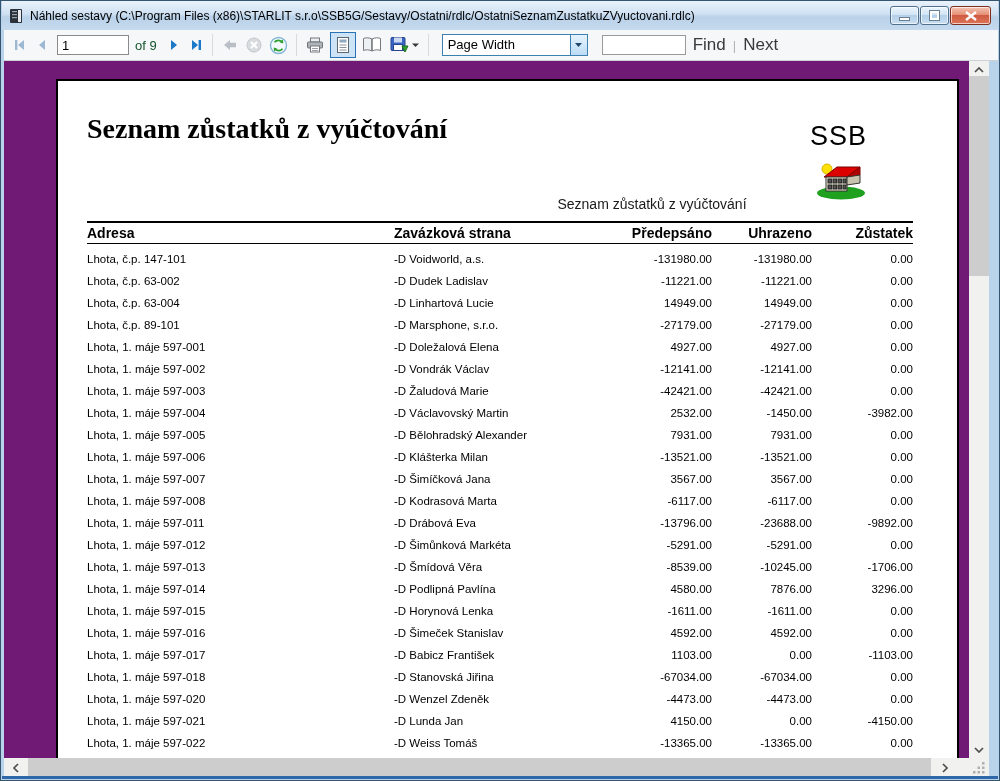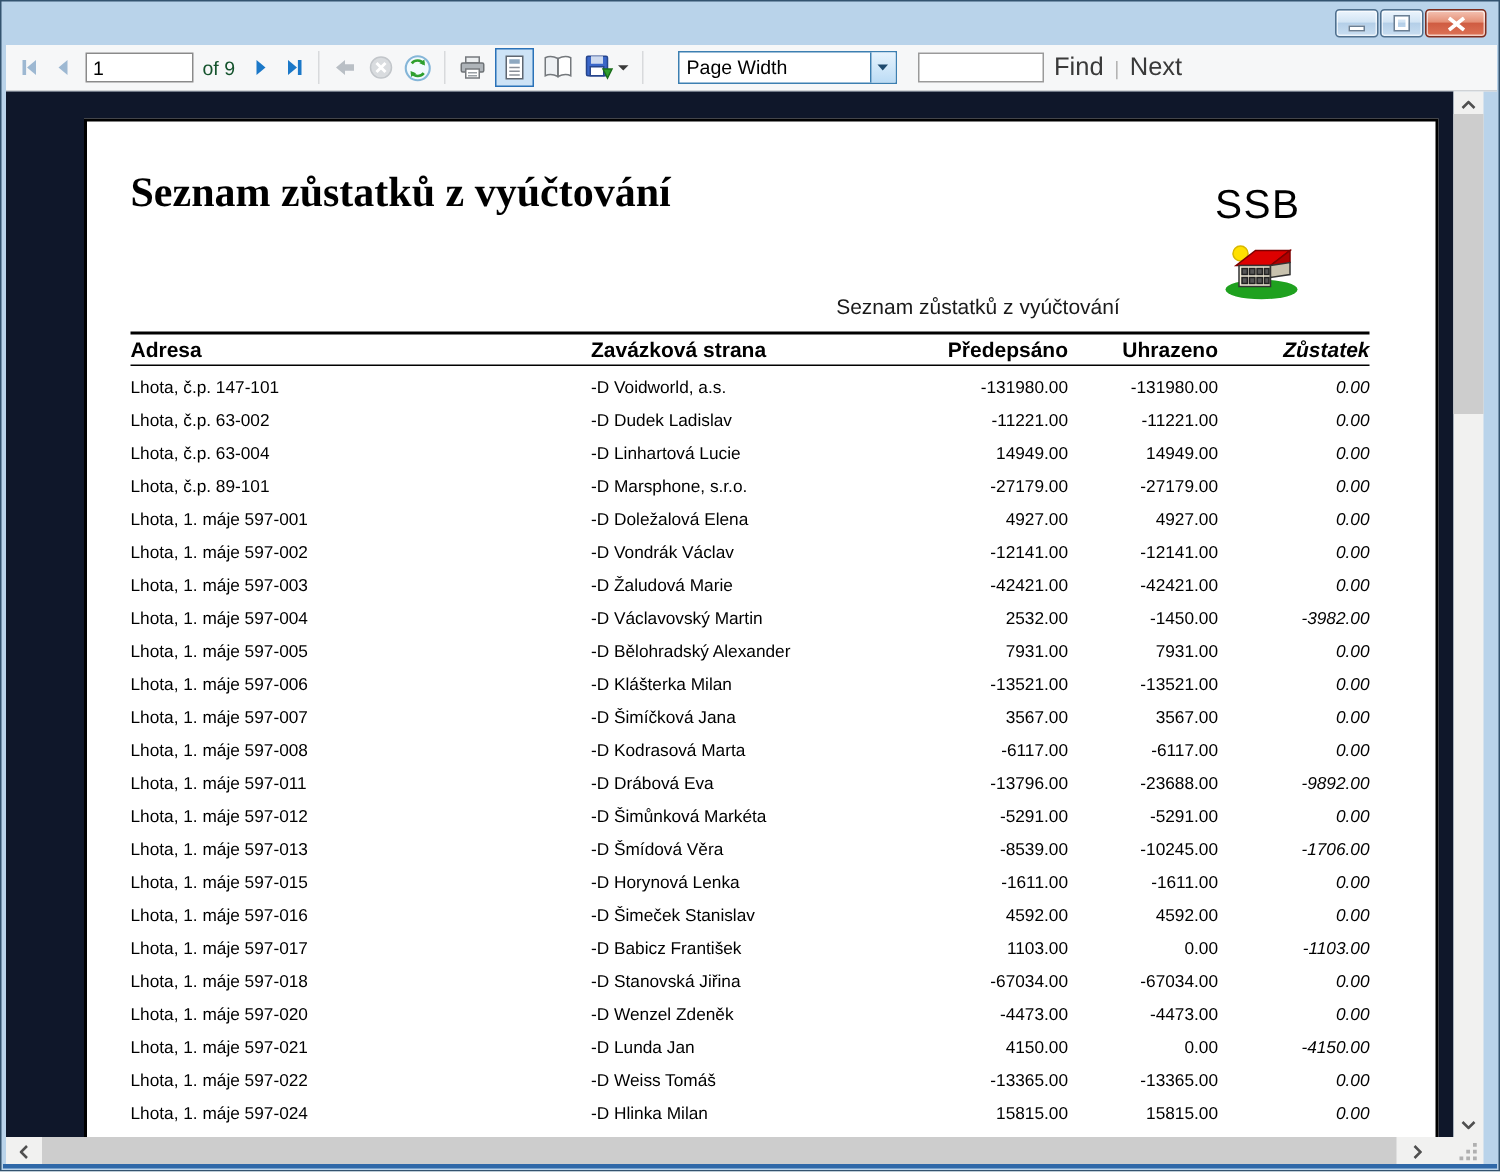--- a/index.html
+++ b/index.html
@@ -42,35 +42,35 @@
     font-size:13px; font-family:"Liberation Sans",sans-serif; padding:0 4px; margin:0 4px;
   }
   .of-label { font-size:13px; color:#14532d; margin:0 6px 0 2px; white-space:nowrap; }
   .sep { width:1px; height:22px; background:#d8dadc; margin:0 5px; flex:0 0 auto; }
   .sel-box {
     width:26px; height:26px; border:1px solid #2a72b8; background:#cde3f6;
     display:flex; align-items:center; justify-content:center; margin:0 2px;
   }
   .combo {
     width:146px; height:22px; border:1px solid #3c7fb1; background:#fff;
-    display:flex; margin-left:18px; flex:0 0 auto;
+    display:flex; margin-left:8px; flex:0 0 auto;
   }
   .combo-text { flex:1; font-size:13px; line-height:20px; padding-left:5px; color:#000; white-space:nowrap; overflow:hidden; }
   .combo-btn { width:17px; border-left:1px solid #3c7fb1;
     background:linear-gradient(#e6f3fd,#bcdcf5); display:flex; align-items:center; justify-content:center; }
   .find-input {
     width:84px; height:20px; border:1px solid #9a9a9a; background:#fff;
     font-size:13px; padding:0 4px; margin-left:14px; flex:0 0 auto;
   }
   .link-label { font-size:17px; color:#3a3a3a; margin:0 7px; cursor:default; white-space:nowrap; }
   .link-sep { color:#b4b4b4; font-size:13px; }
   
   .content {
     position:absolute; left:3px; top:60px; width:965px; height:697px;
-    background:#0f172a; overflow:hidden;
+    background:#701a75; overflow:hidden;
   }
   .page {
     position:absolute; left:52px; top:18px; width:903px; height:760px;
     background:#fff; border:2px solid #000;
   }
   .r-title {
     position:absolute; left:29px; top:32px;
     font-family:"Liberation Serif", serif; font-weight:bold; font-size:28px; color:#000;
     white-space:nowrap;
   }
@@ -92,38 +92,48 @@
     border-top:2px solid #000; border-bottom:1px solid #000;
   }
   .thead .c { font-weight:bold; font-size:14px; line-height:20px; }
   .rows { position:absolute; left:29px; top:167px; width:826px; }
   .t-row { position:relative; height:22px; }
   .c { position:absolute; top:0; line-height:22px; font-size:11.5px; color:#000; white-space:nowrap; }
   .c1 { left:0; }
   .c2 { left:307px; }
   .c3 { right:201px; }
   .c4 { right:101px; }
-  .c5 { right:0;font-style:italic; }
+  .c5 { right:0; }
   
   .vscroll { position:absolute; left:968px; top:60px; width:20px; height:697px; background:#f1f1f0; }
   .vs-btn { position:absolute; left:0; width:20px; height:17px; display:flex; align-items:center; justify-content:center; }
   .vs-up { top:0; } .vs-down { bottom:0; }
   .vs-thumb { position:absolute; left:0; top:15px; width:20px; height:200px; background:#cdcdcd; }
   .hscroll { position:absolute; left:3px; top:757px; width:985px; height:19px; background:#f1f1f0; }
   .hs-btn { position:absolute; top:0; width:20px; height:19px; display:flex; align-items:center; justify-content:center; }
   .hs-left { left:2px; } .hs-right { right:34px; }
   .hs-thumb { position:absolute; left:24px; top:0; width:903px; height:19px; background:#cdcdcd; }
   .grip { position:absolute; right:2px; top:2px; width:16px; height:16px; }
   .bottom-edge { position:absolute; left:1px; right:1px; bottom:1px; height:3px; background:#2f68a8; }
 </style>
 </head>
 <body>
 
 <div class="window">
 
+  <div class="titlebar">
+    <svg class="title-icon" viewBox="0 0 15 16">
+      <rect x="1" y="1" width="12" height="14" rx="1" fill="#2b3138"></rect>
+      <rect x="9" y="2" width="3" height="12" fill="#e8ecf0"></rect>
+      <rect x="3" y="3" width="5" height="1.2" fill="#9aa4ae"></rect>
+      <rect x="3" y="6" width="5" height="1.2" fill="#9aa4ae"></rect>
+      <rect x="3" y="9" width="5" height="1.2" fill="#9aa4ae"></rect>
+    </svg>
+    <span class="title-text">Náhled sestavy (C:\Program Files (x86)\STARLIT s.r.o\SSB5G/Sestavy/Ostatni/rdlc/OstatniSeznamZustatkuZVyuctovani.rdlc)</span>
+  </div>
   <div class="winbtns">
     <div class="winbtn">
         <span class="glyph-min"></span>
       </div>
     <div class="winbtn">
         <span class="glyph-restore"></span>
       </div>
     <div class="winbtn close">
       <svg width="12" height="10" viewBox="0 0 12 10">
         <path d="M1 1 L11 9 M11 1 L1 9" stroke="#ffffff" stroke-width="2.4"></path>
@@ -359,20 +369,27 @@
             <span class="c c5">0.00</span>
           </div>
           <div class="t-row">
             <span class="c c1">Lhota, 1. máje 597-013</span>
             <span class="c c2">-D Šmídová Věra</span>
             <span class="c c3">-8539.00</span>
             <span class="c c4">-10245.00</span>
             <span class="c c5">-1706.00</span>
           </div>
           <div class="t-row">
+            <span class="c c1">Lhota, 1. máje 597-014</span>
+            <span class="c c2">-D Podlipná Pavlína</span>
+            <span class="c c3">4580.00</span>
+            <span class="c c4">7876.00</span>
+            <span class="c c5">3296.00</span>
+          </div>
+          <div class="t-row">
             <span class="c c1">Lhota, 1. máje 597-015</span>
             <span class="c c2">-D Horynová Lenka</span>
             <span class="c c3">-1611.00</span>
             <span class="c c4">-1611.00</span>
             <span class="c c5">0.00</span>
           </div>
           <div class="t-row">
             <span class="c c1">Lhota, 1. máje 597-016</span>
             <span class="c c2">-D Šimeček Stanislav</span>
             <span class="c c3">4592.00</span>

